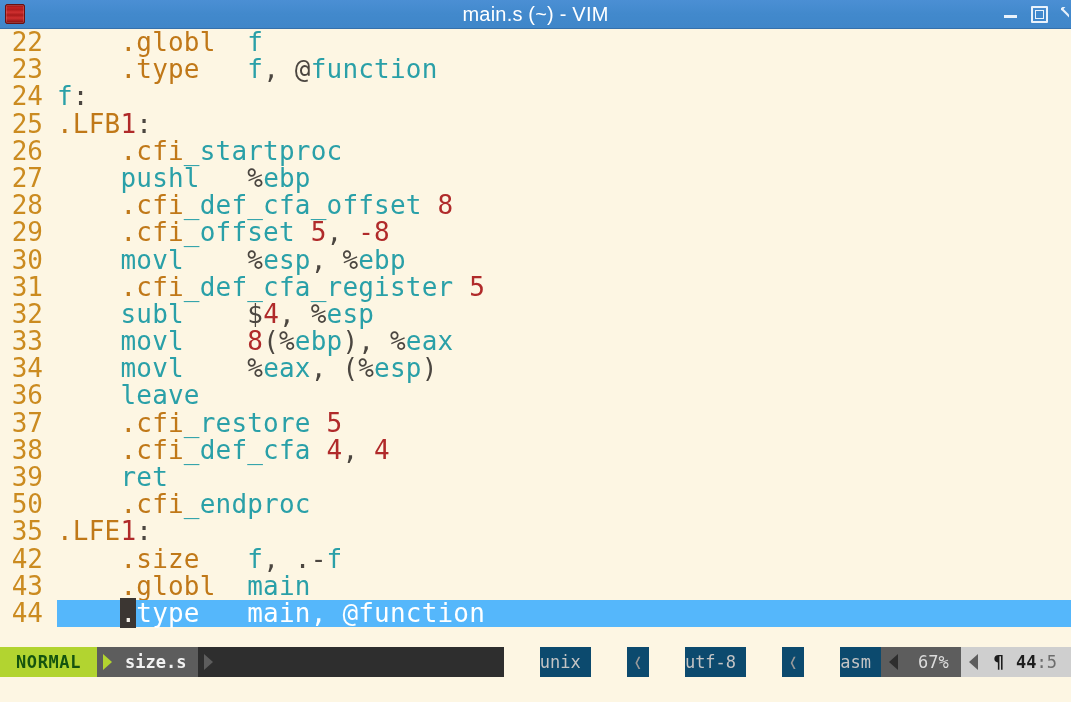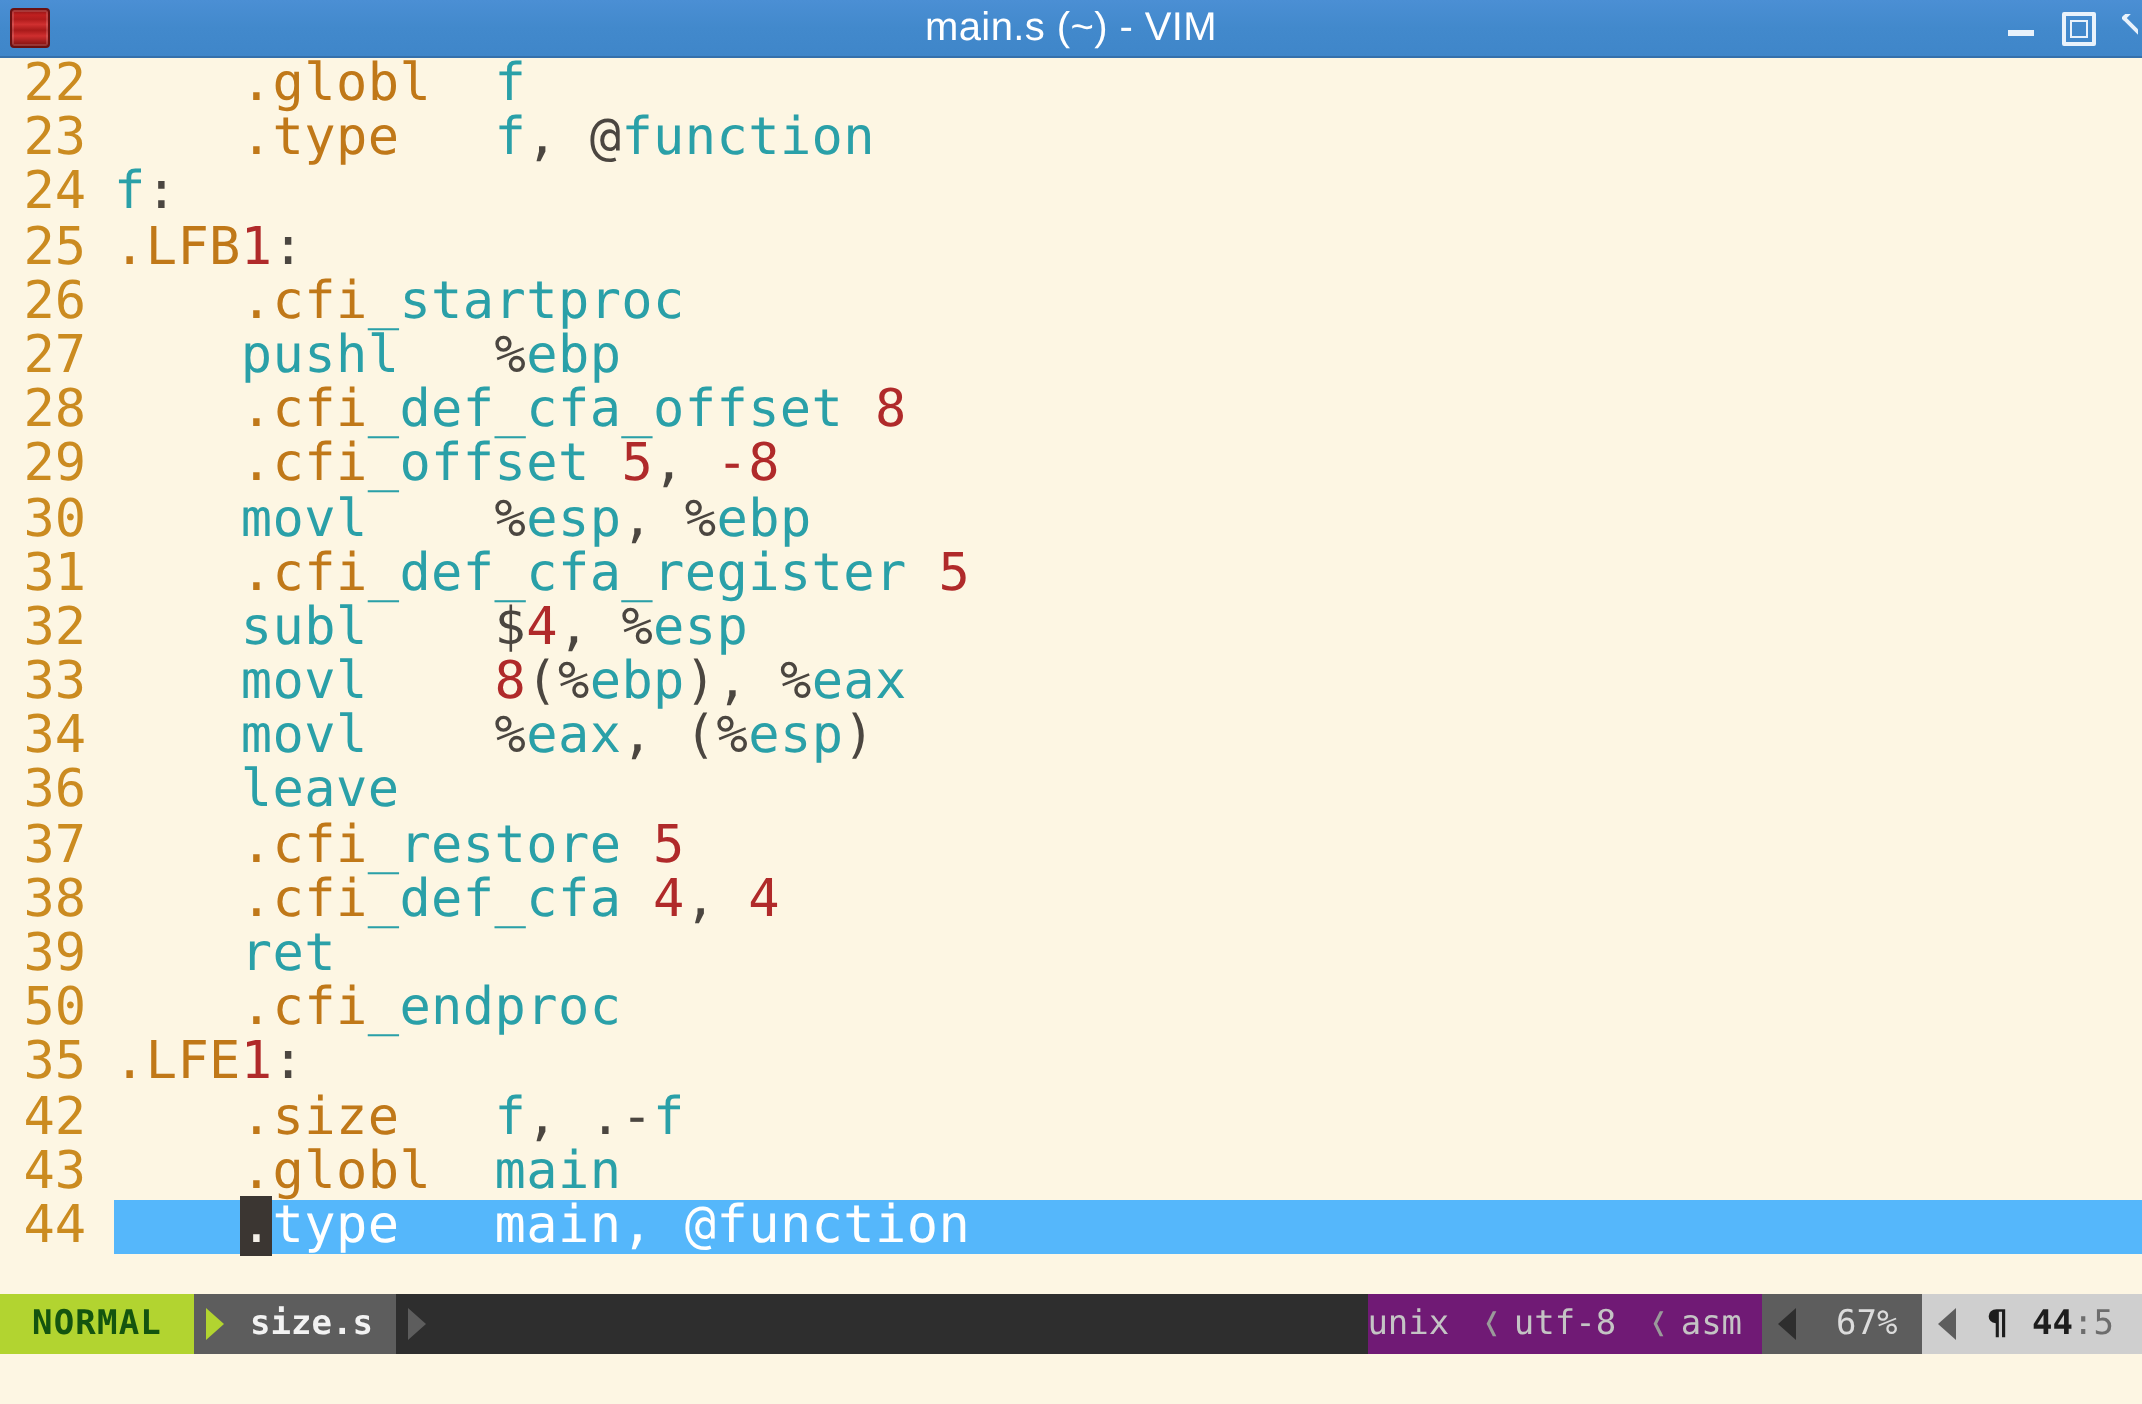--- a/index.html
+++ b/index.html
@@ -139,24 +139,25 @@
     letter-spacing: .6px;
   }
   .sl-file {
     background: #5d5d5d;
     color: #f2f2f2;
     padding: 0 12px 0 4px;
     font-weight: bold;
   }
   .sl-fill { background: #2e2e2e; flex: 1 1 auto; }
   .sl-info {
-    background: #701a75;
+    background: #0c4a6e;
     color: #c4c4c4;
     padding: 0 10px 0 0;
     font-weight: normal;
+    margin-left: 36px;
   }
   .sl-pct {
     background: #5d5d5d;
     color: #dcdcdc;
     padding: 0 12px;
     font-weight: normal;
   }
   .sl-pos {
     background: #cfcfcf;
     color: #1d1d1d;

